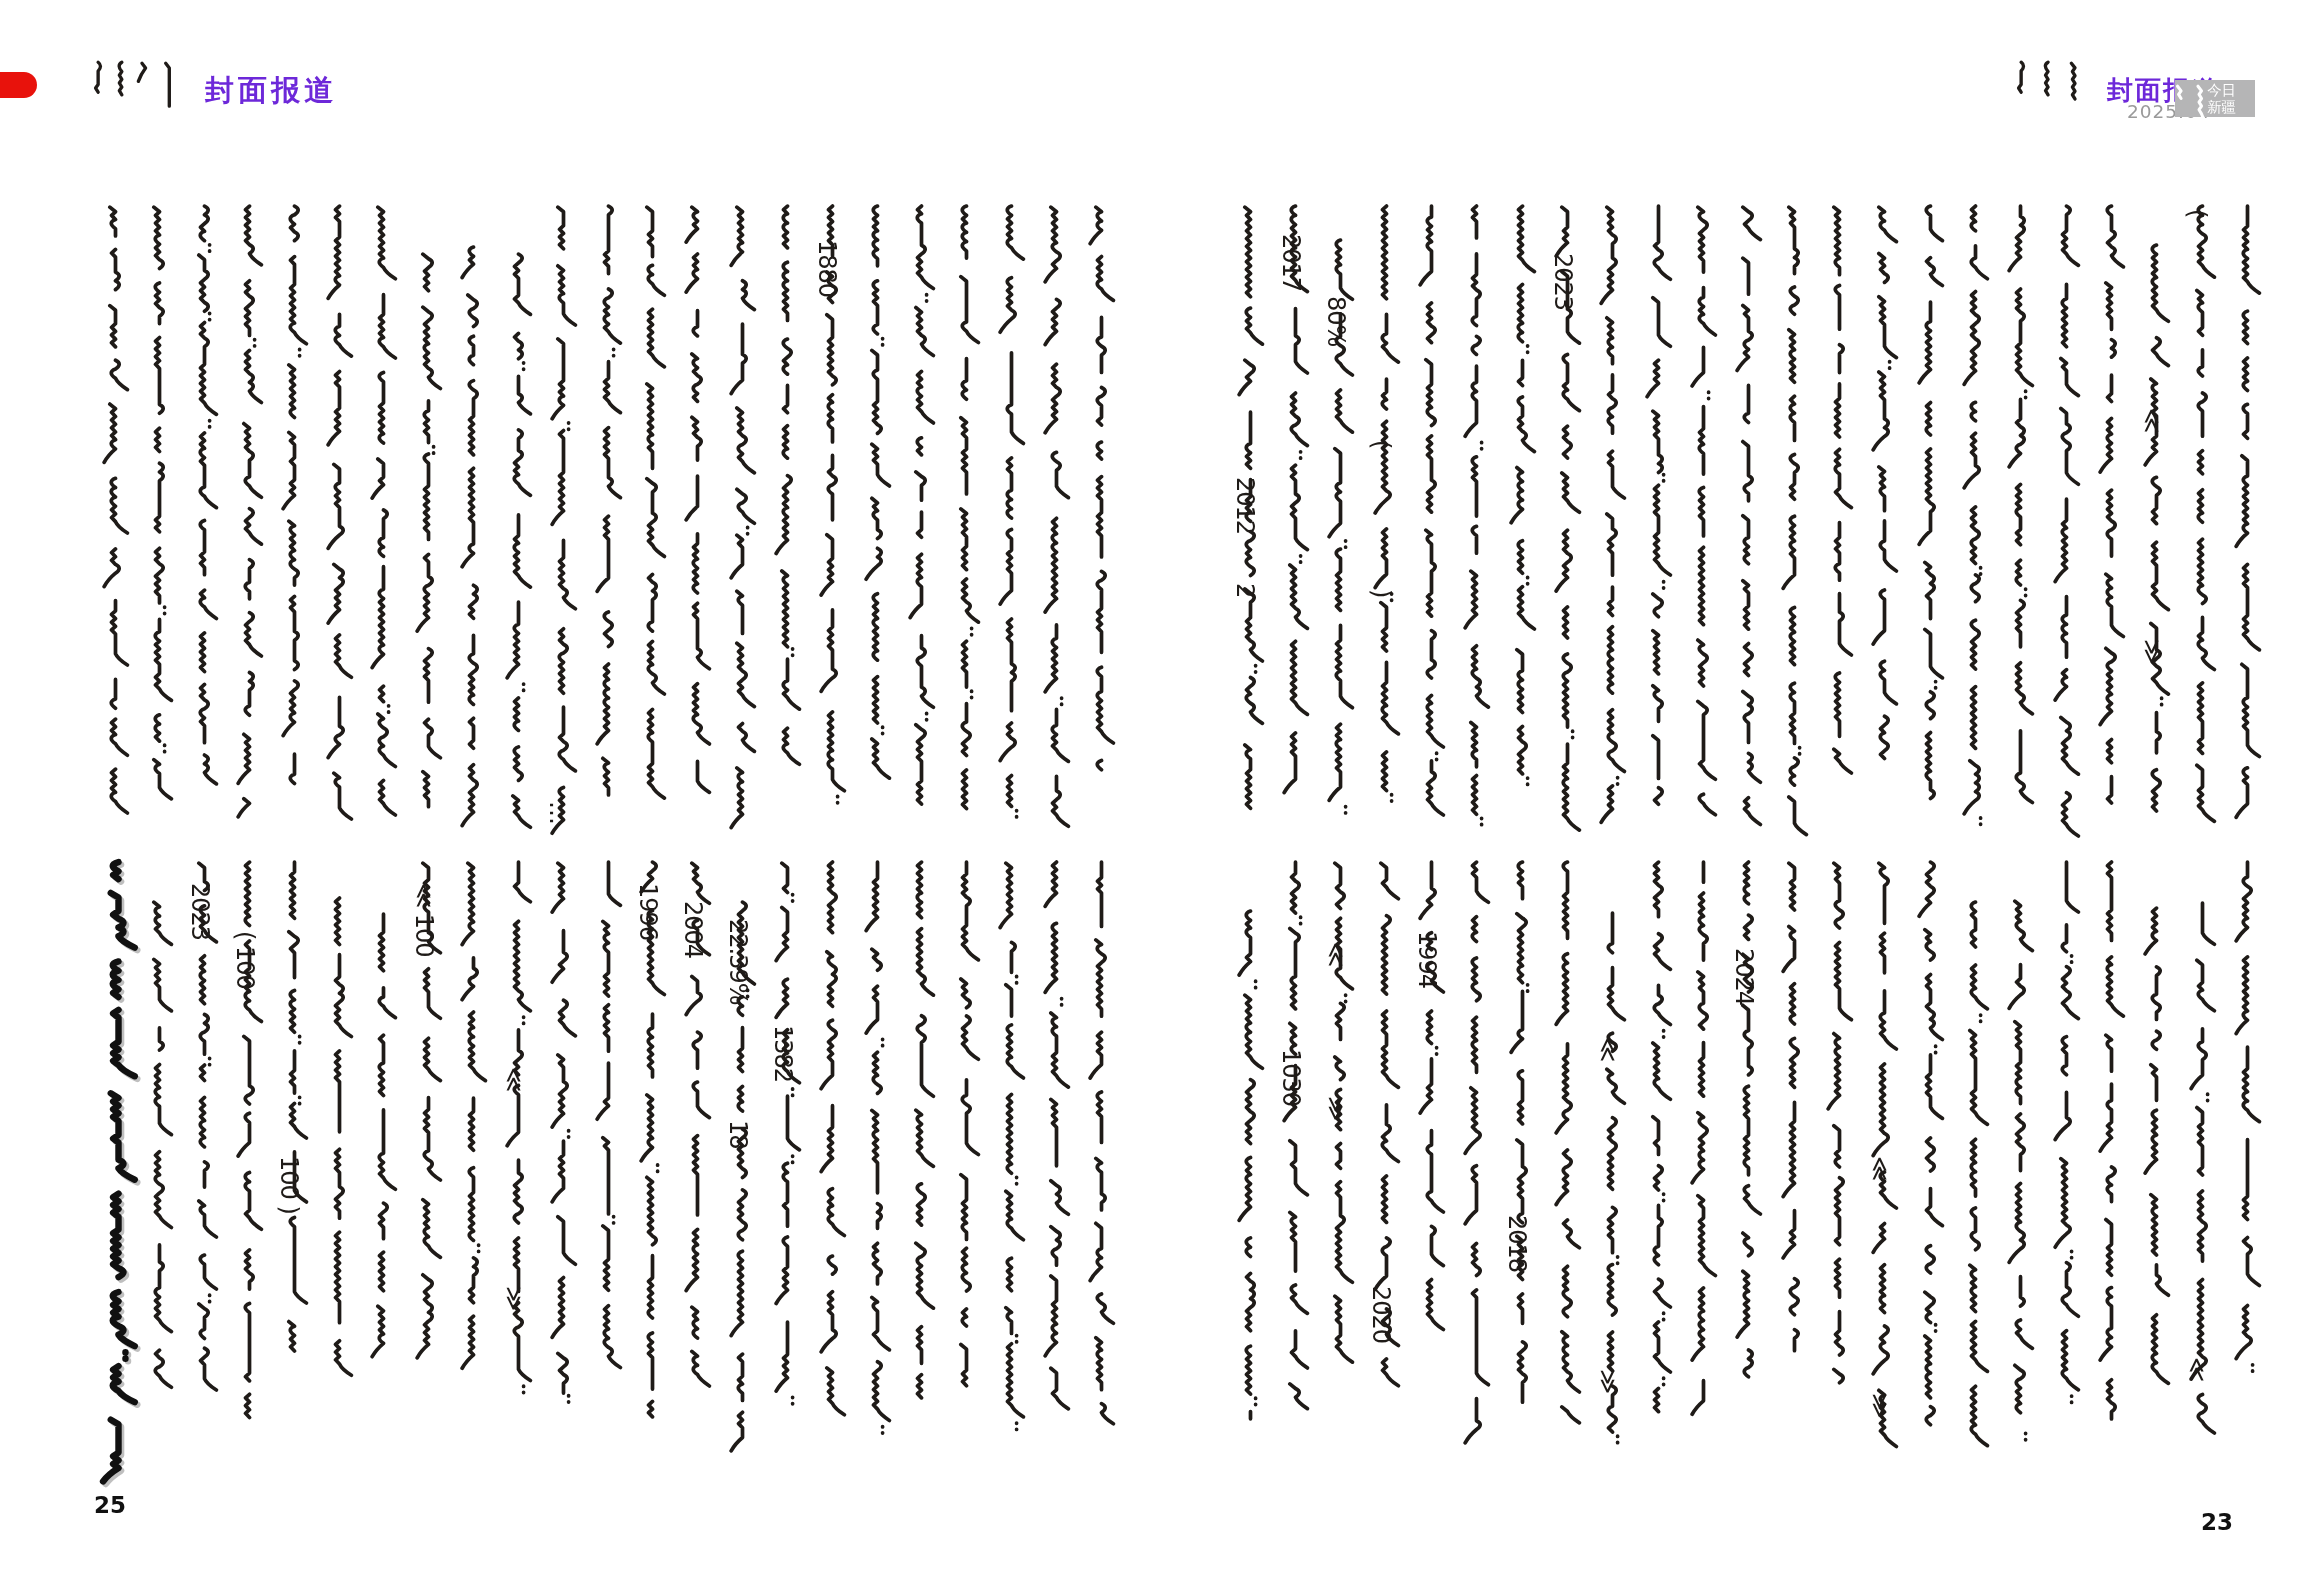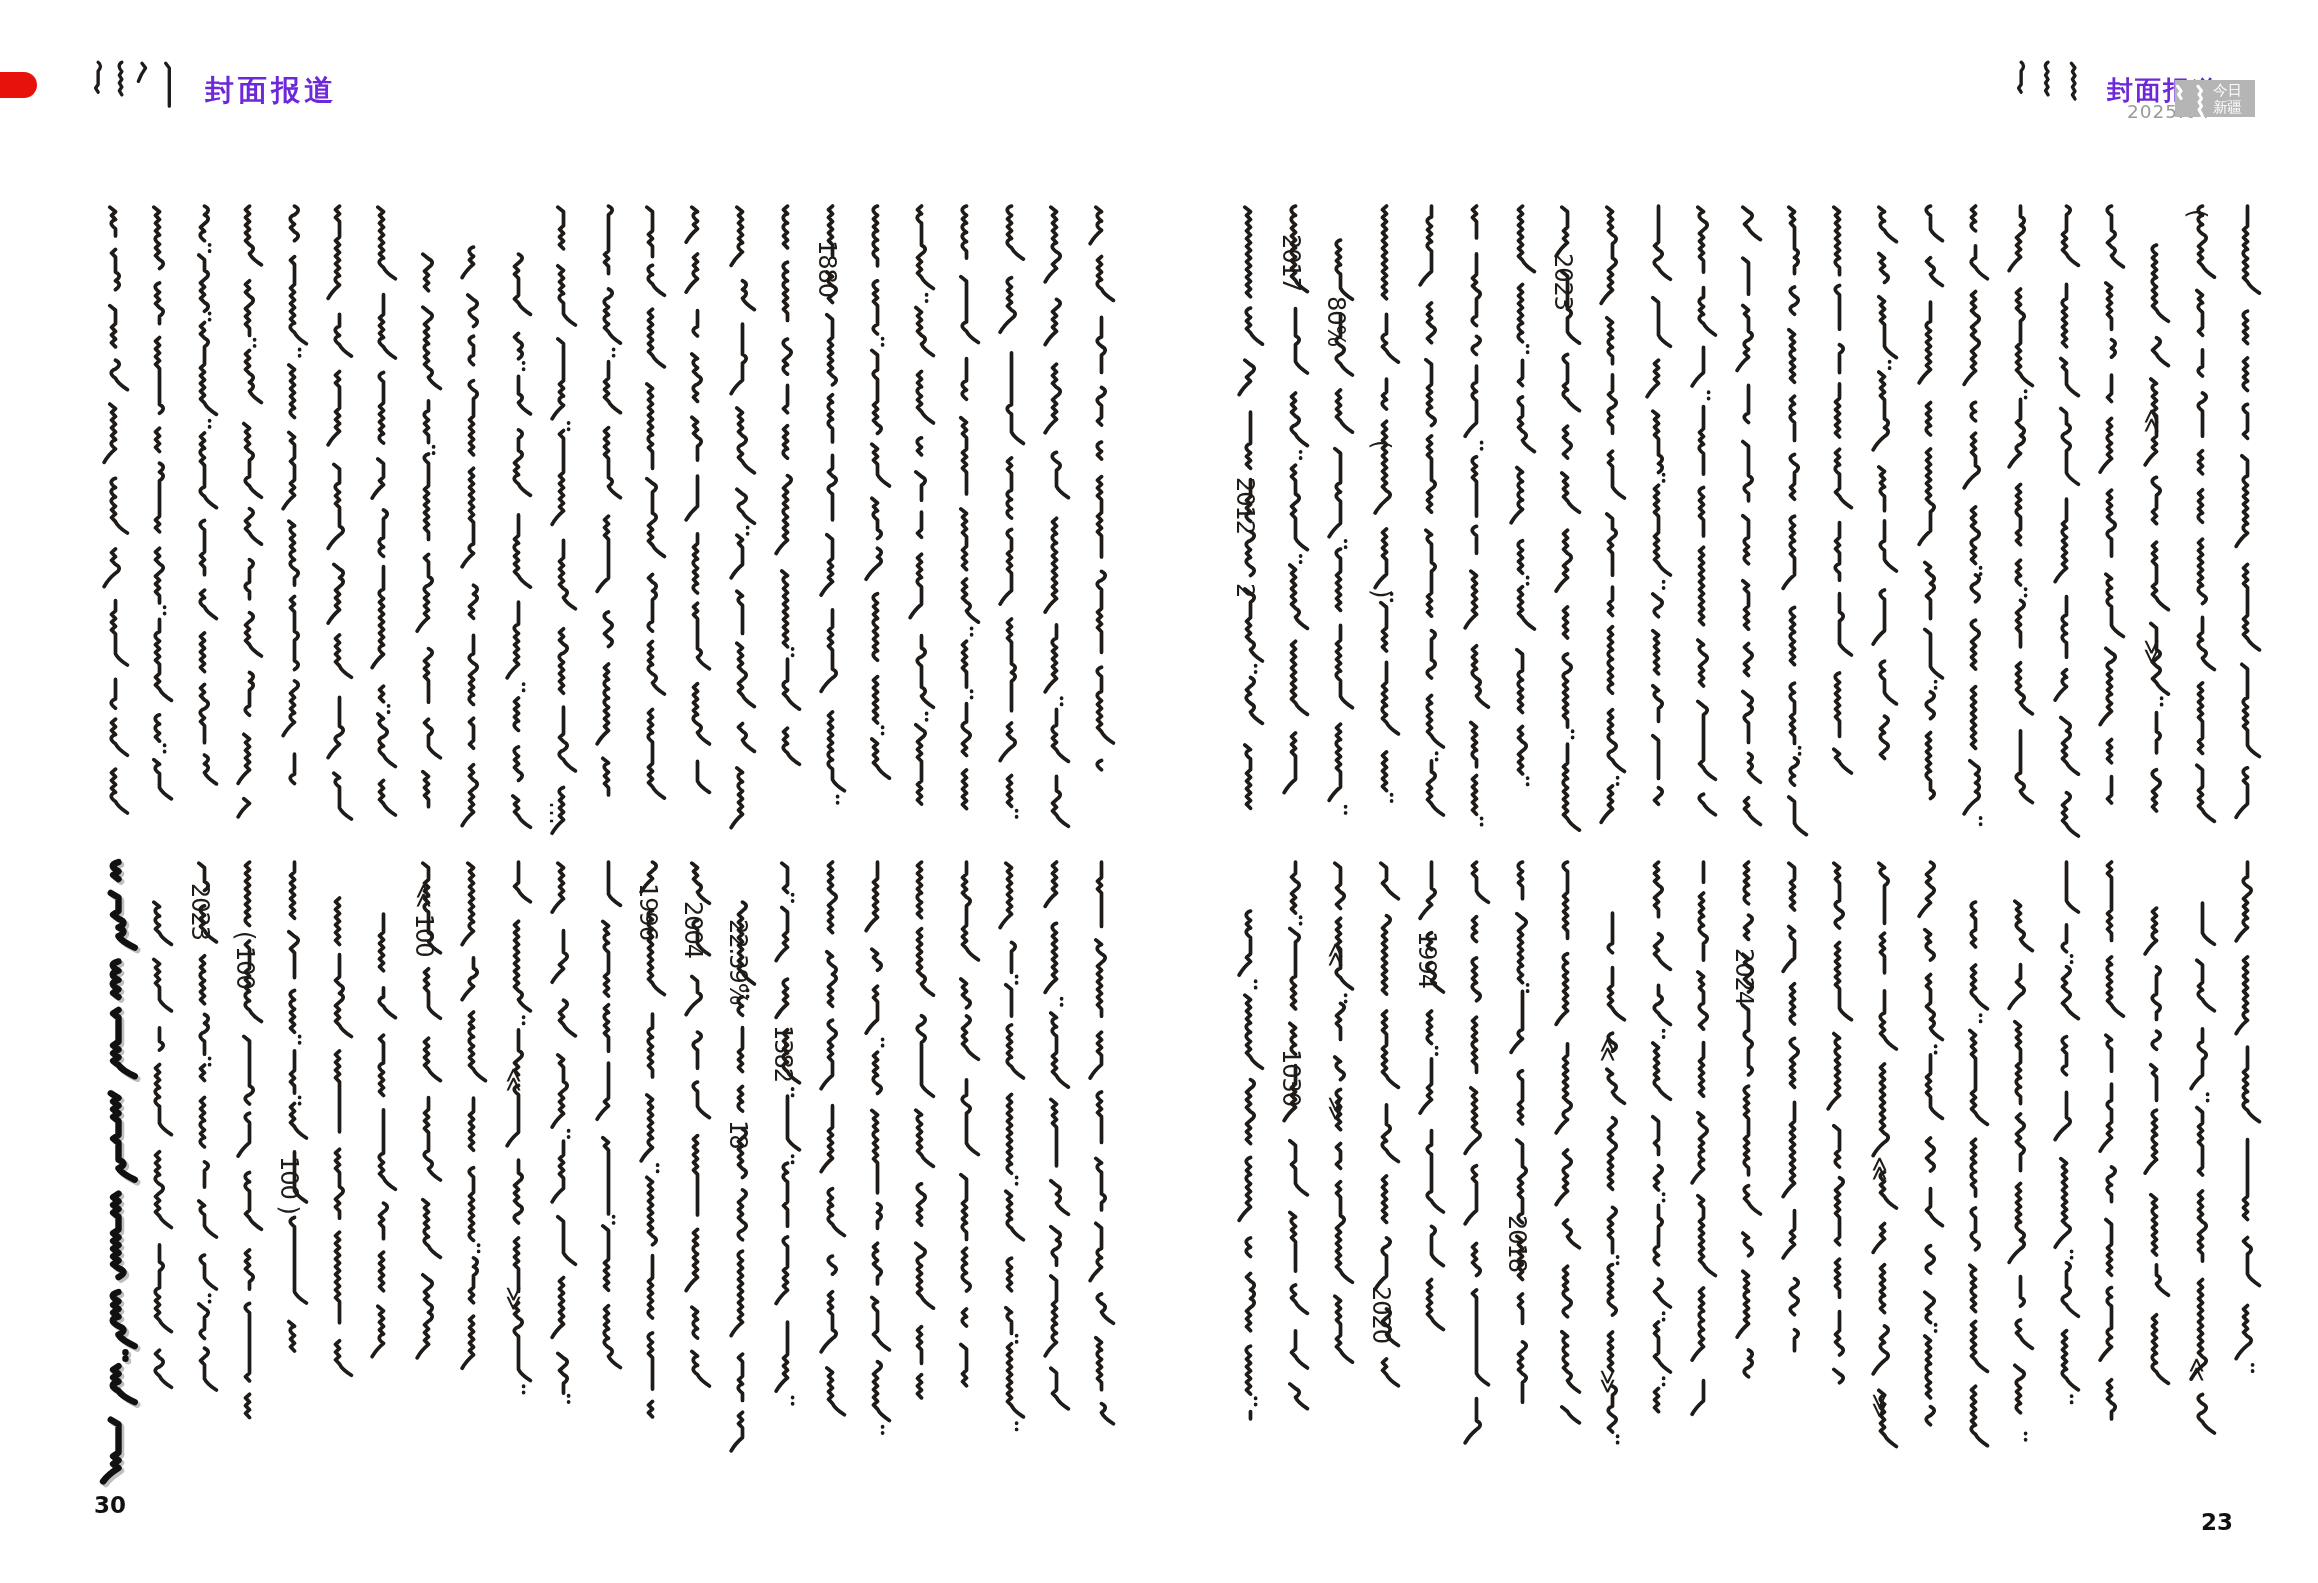--- a/index.html
+++ b/index.html
@@ -10,21 +10,21 @@
   .red-pill{position:absolute;left:-12.4px;top:72px;width:49px;height:26px;
             border-radius:0 13px 13px 0;background:#e8120c;}
   .cn-title{position:absolute;font-weight:bold;color:#6d28d9;
             font-family:"Liberation Sans", sans-serif;letter-spacing:4.1px;}
   #cnL{left:205px;top:71px;font-size:29px;}
   #cnR{left:2107px;top:73px;font-size:26px;letter-spacing:2.1px;}
   .issue{position:absolute;left:2127px;top:101px;font-size:18.5px;color:#9a9a9a;
          font-family:"DejaVu Sans", sans-serif;letter-spacing:1px;}
   .logo-box{position:absolute;left:2175px;top:80px;width:80px;height:37px;
             background:#b5b5b6;}
-  .logo-box .cn{position:absolute;right:13px;top:2.1px;color:#ffffff;font-size:14.4px;
+  .logo-box .cn{position:absolute;right:19px;top:2.1px;color:#ffffff;font-size:14.4px;
                 line-height:16.5px;text-align:center;font-family:"Liberation Serif", serif;}
   
   .mcol{position:absolute;overflow:visible;}
   .tok{position:absolute;font-family:"DejaVu Sans", sans-serif;font-size:24px;
        color:#1f1b18;transform:rotate(90deg);transform-origin:0 0;
        white-space:nowrap;letter-spacing:-1px;}
   .pagenum{position:absolute;font-family:"DejaVu Sans", sans-serif;
            font-weight:bold;font-size:23px;color:#111;}
   #pn22{left:94px;top:1492px;}
   #pn23{left:2201px;top:1509px;}
@@ -572,15 +572,15 @@
     <span class="tok" style="left: 1441px; top: 931px;">1994</span>
     <span class="tok" style="left: 1531px; top: 1215px;">2018</span>
     <span class="tok" style="left: 1622px; top: 1037px;">≪</span>
     <span class="tok" style="left: 1622px; top: 1369px;">≫</span>
     <span class="tok" style="left: 1758px; top: 948px;">2024</span>
     <span class="tok" style="left: 1894px; top: 1156px;">≪</span>
     <span class="tok" style="left: 1894px; top: 1393px;">≫</span>
     <span class="tok" style="left: 2211px; top: 1357px;">≪</span>
   </main>
 
-<div class="pagenum" id="pn22">30</div>
+<div class="pagenum" id="pn22">25</div>
 <div class="pagenum" id="pn23">23</div>
 
 
 </body></html>

